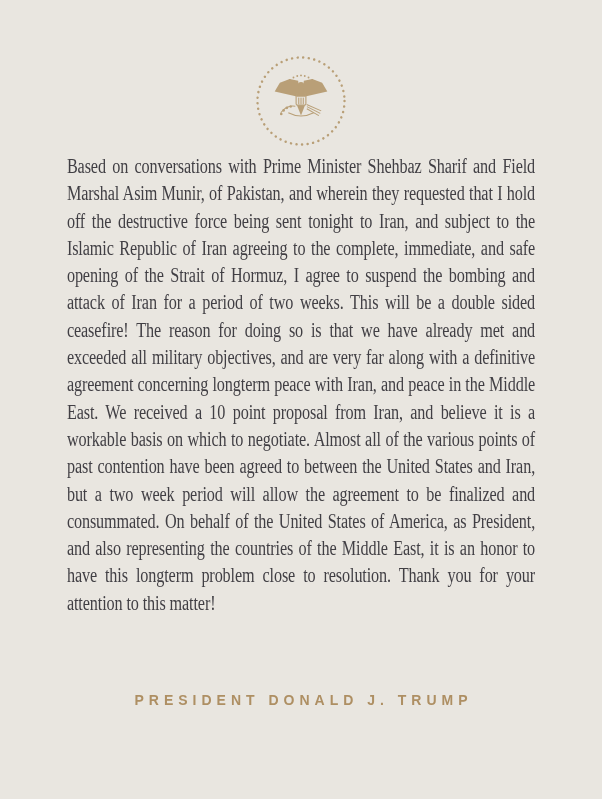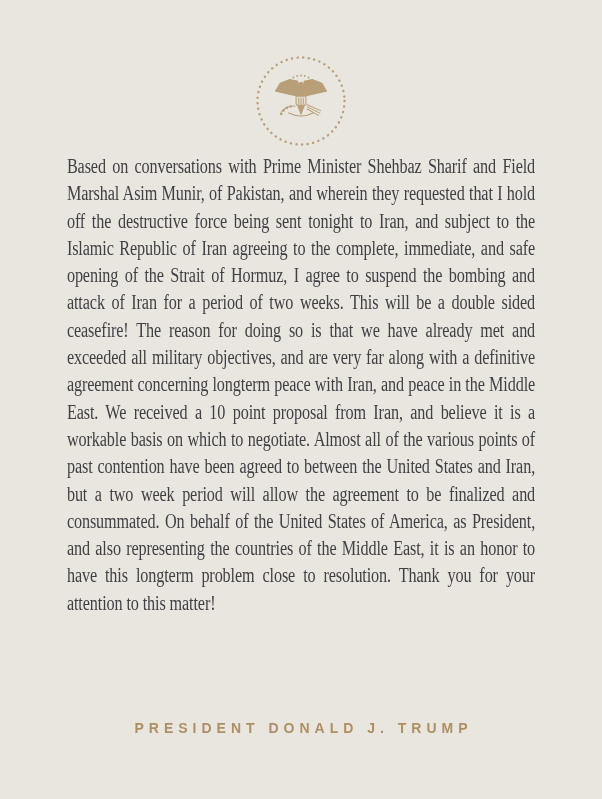--- a/index.html
+++ b/index.html
@@ -43,21 +43,21 @@
     transform-origin: 50% 0;
     font-family: "Liberation Serif", serif;
     font-size: 20px;
     line-height: 27.3px;
     letter-spacing: -0.15px;
     text-align: justify;
     color: var(--body_text);
   }
   .signature {
     position: absolute;
-    top: 720px;
+    top: 692px;
     left: 0;
     width: 100%;
     padding-left: 5px; 
     text-align: center;
     font-family: "Liberation Sans", sans-serif;
     font-size: 14px;
     font-weight: 600;
     letter-spacing: 5px;
     color: var(--gold);
   }

